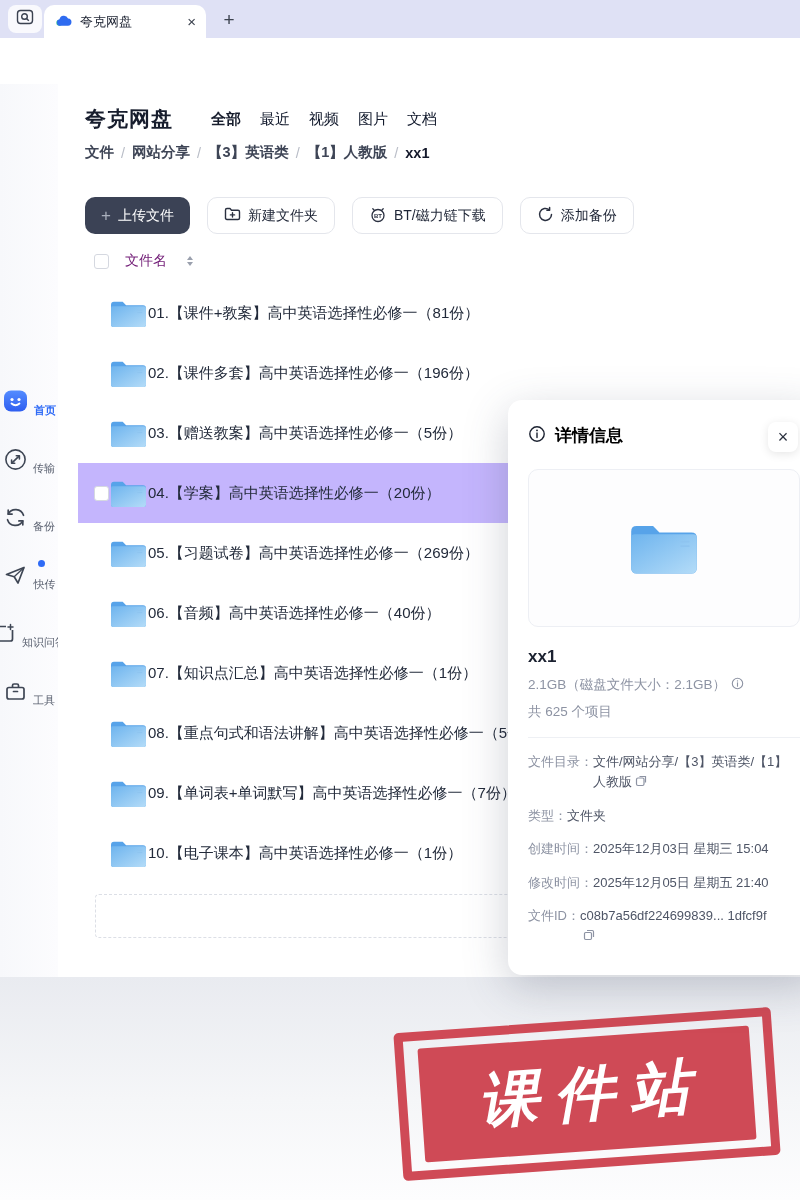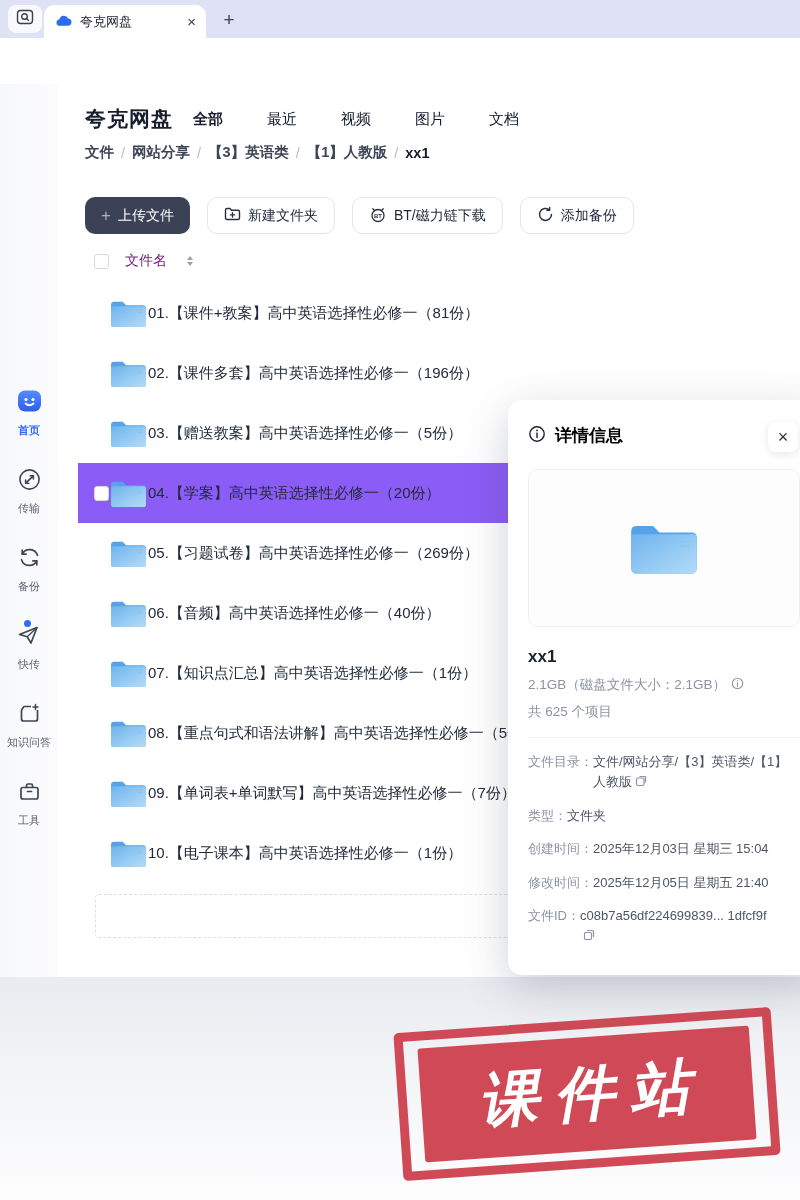--- a/index.html
+++ b/index.html
@@ -21,30 +21,30 @@
     justify-content:center; font-size:19px; color:#3a4150; }
   .navbtn.disabled { color:#c3c6cf; }
   .addressbar { position:absolute; left:228px; top:46px; right:-18px; height:31px;
     background:#f0f1f4; border-radius:16px; display:flex; align-items:center; padding-left:12px; }
 
   
   .sidebar { position:absolute; left:0; top:84px; width:58px; height:900px;
     background:linear-gradient(90deg,#f7f8fb,#fcfcfe); }
   .side-items { position:absolute; left:0; top:388px; width:58px; display:flex;
     flex-direction:column; align-items:center; gap:29px; }
-  .side-item { display:flex; flex-direction:column; align-items:center; gap:5px; cursor:pointer; position:relative; }
+  .side-item { display:flex; flex-direction:row; align-items:flex-end; gap:5px; cursor:pointer; position:relative; }
   .side-label { font-size:11px; color:#5a6170; white-space:nowrap; }
   .side-item.active .side-label { color:#2f6bf6; font-weight:bold; }
   .badge-dot { position:absolute; right:11px; top:-3px; width:7px; height:7px; border-radius:50%; background:#2f6bf6; }
 
   
   .main { position:absolute; left:58px; top:84px; width:742px; height:916px; background:#fff; }
   .page-title-row { position:absolute; left:27px; top:21px; display:flex; align-items:center; }
   .page-title { font-size:21px; font-weight:bold; color:#171d2d; letter-spacing:1px; }
-  .cat-tabs { display:flex; margin-left:20px; gap:44px; }
+  .cat-tabs { display:flex; margin-left:38px; gap:19px; }
   .cat-tab { font-size:15px; color:#0f172a; cursor:pointer; }
   .cat-tab.active { color:#171d2d; font-weight:bold; }
   .breadcrumb { position:absolute; left:27px; top:59px; font-size:14.5px; color:#4c5365; display:flex; gap:7px; align-items:center; }
   .crumb { cursor:pointer; font-weight:bold; color:#3e4556; }
   .crumb-sep { color:#b9bdc7; font-weight:normal; }
   .crumb-cur { color:#14192b; font-weight:bold; }
 
   
   .actions { position:absolute; left:27px; top:113px; display:flex; gap:17px; }
   .btn { height:37px; border-radius:10px; display:flex; align-items:center; gap:7px;
@@ -56,21 +56,21 @@
   .list-head { position:absolute; left:36px; top:168px; display:flex; align-items:center; gap:16px; }
   .checkbox { width:15px; height:15px; border:1.5px solid #d5d8e0; border-radius:3px; background:#fff; }
   .list-head-label { font-size:14px; color:#701a75; }
   .sort { display:inline-flex; flex-direction:column; gap:2px; margin-left:4px; vertical-align:middle; }
   .tri-up { width:0; height:0; border-left:3.5px solid transparent; border-right:3.5px solid transparent; border-bottom:4.5px solid #9aa0ad; }
   .tri-dn { width:0; height:0; border-left:3.5px solid transparent; border-right:3.5px solid transparent; border-top:4.5px solid #9aa0ad; }
 
   .filelist { position:absolute; left:20px; top:199px; width:682px; }
   .row { height:60px; display:flex; align-items:center; padding-left:16px; gap:0; cursor:pointer; }
   .row .checkbox { visibility:hidden; }
-  .row.selected { background:#8b5cf6; }
+  .row.selected { background:#c4b5fd; }
   .row.selected .checkbox { visibility:visible; }
   .row-name { font-size:15px; color:#222a3a; white-space:nowrap; }
   .dropzone { position:absolute; left:37px; top:810px; width:668px; height:44px;
     border:1.5px dashed #dcdfe6; border-radius:4px; }
 
   
   .panel { position:absolute; left:508px; top:400px; width:312px; height:575px; background:#fff;
     border-radius:14px; box-shadow:0 12px 44px rgba(64,74,96,.26); z-index:6; }
   .panel-head { display:flex; align-items:center; gap:9px; padding:24px 20px 14px; }
   .panel-title { font-size:17px; font-weight:bold; color:#000000; }

